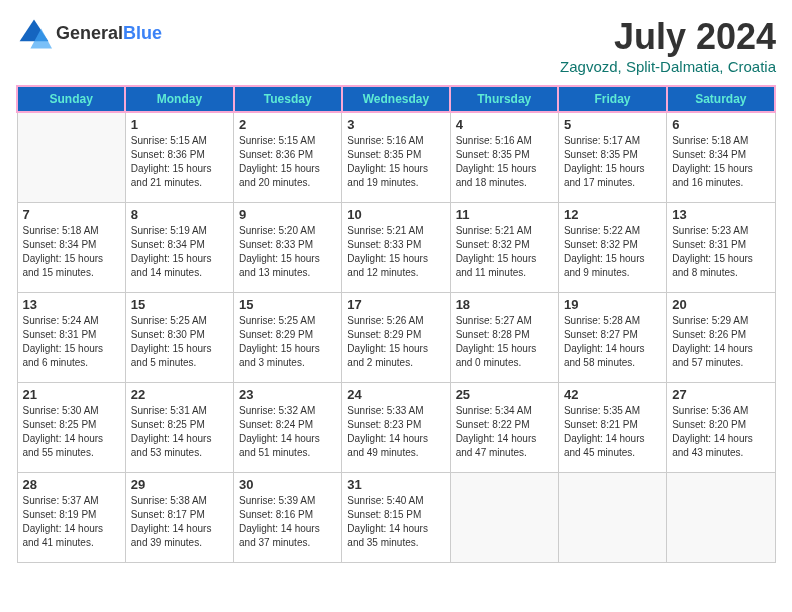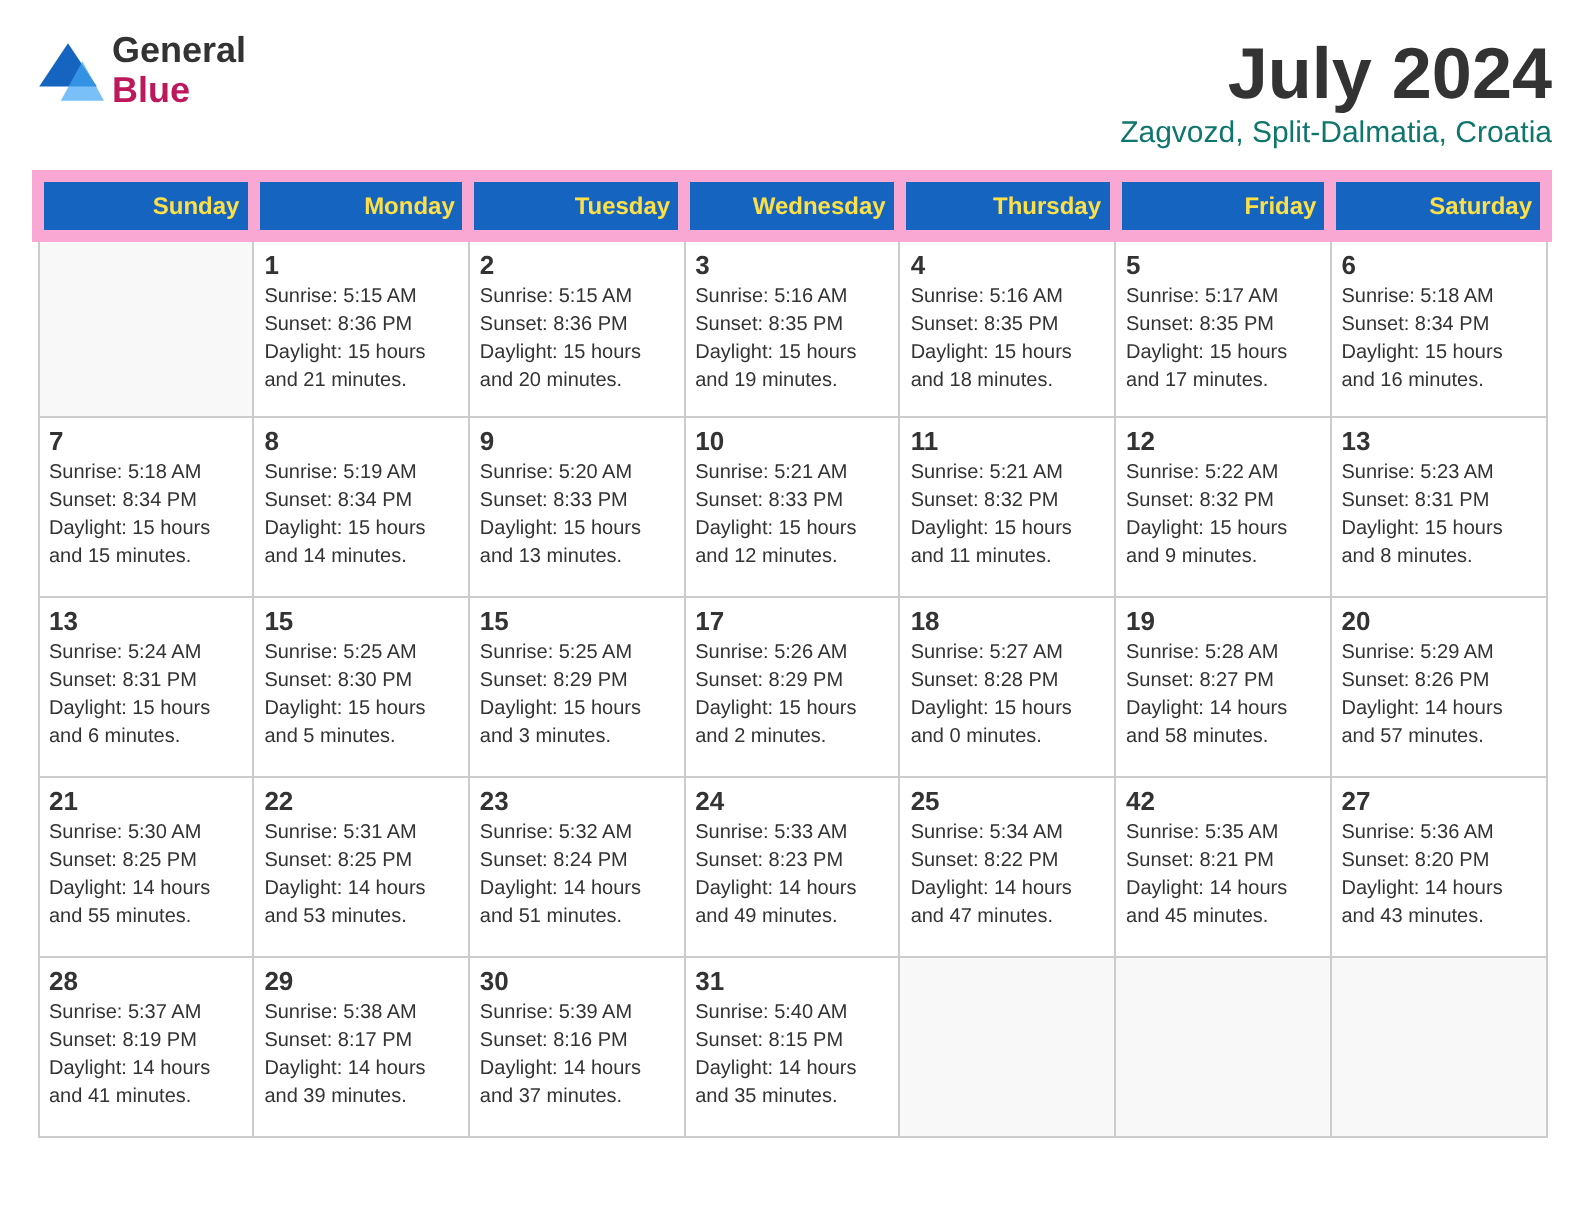--- a/index.html
+++ b/index.html
@@ -16,27 +16,27 @@
       align-items: flex-start;
       margin-bottom: 10px;
     }
     .logo {
       display: flex;
       align-items: center;
       gap: 4px;
     }
     .logo-text {
       display: flex;
-      flex-direction: column;
+      flex-direction: row;
       font-size: 18px;
       font-weight: bold;
       line-height: 1.1;
     }
     .logo-general { color: #333; }
-    .logo-blue { color: #be185d; }
+    .logo-blue { color: #3b82f6; }
     .logo-icon {
       width: 36px;
       height: 36px;
     }
     .title-block {
       text-align: right;
       margin-left: 22px;
     }
     .month-title {
       font-size: 36px;
@@ -47,25 +47,25 @@
       font-size: 15px;
       color: #0f766e;
     }
     .calendar {
       width: 100%;
       border-collapse: collapse;
       font-size: 11px;
     }
     .calendar th {
       background-color: #1565c0;
-      color: #fde047;
+      color: #5eead4;
       padding: 5px 4px;
-      text-align: right;
+      text-align: center;
       font-size: 12px;
-      border: 6px solid #f9a8d4;
+      border: 2px solid #f9a8d4;
     }
     .calendar td {
       border: 1px solid #ccc;
       vertical-align: top;
       padding: 4px 5px;
       height: 90px;
       width: calc(100%/7);
       background: #fff;
     }
     .calendar td.empty {

